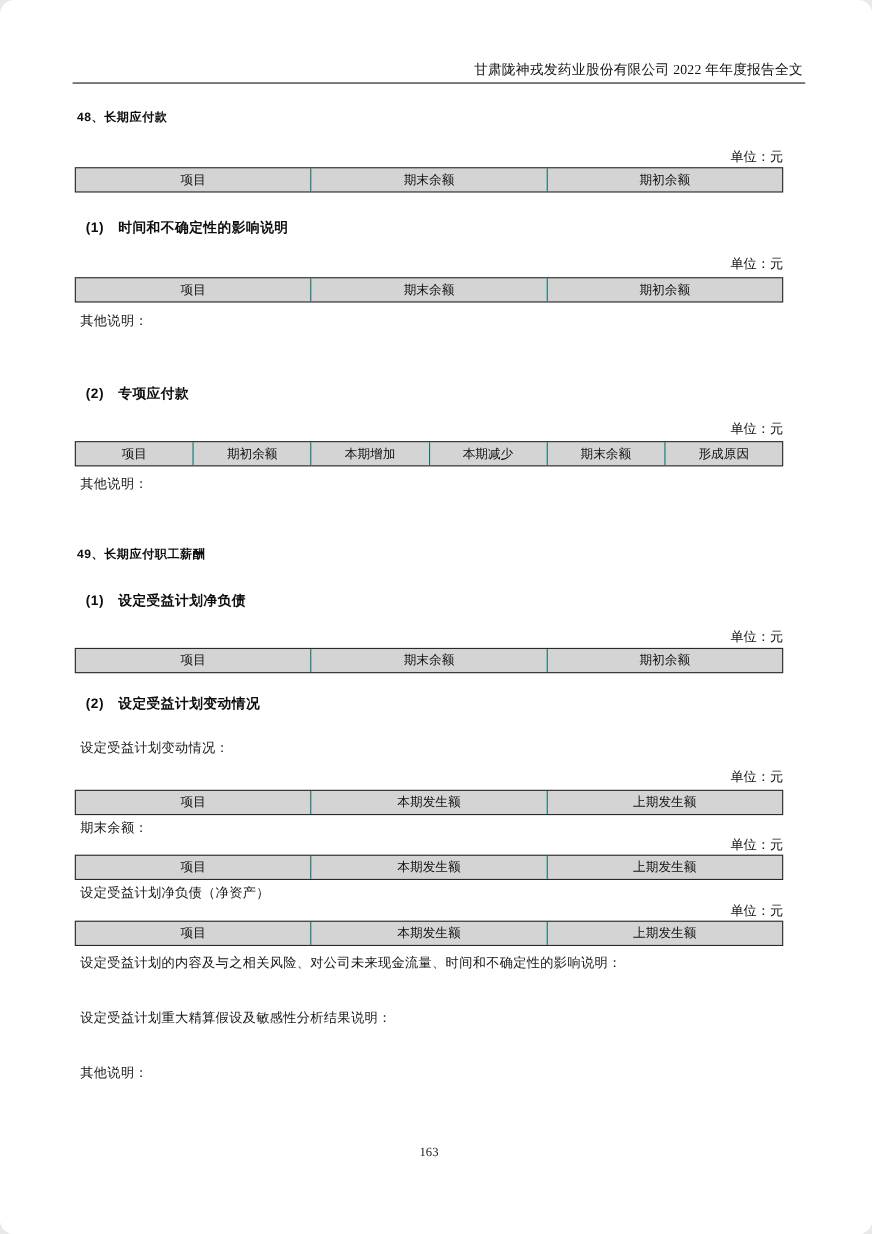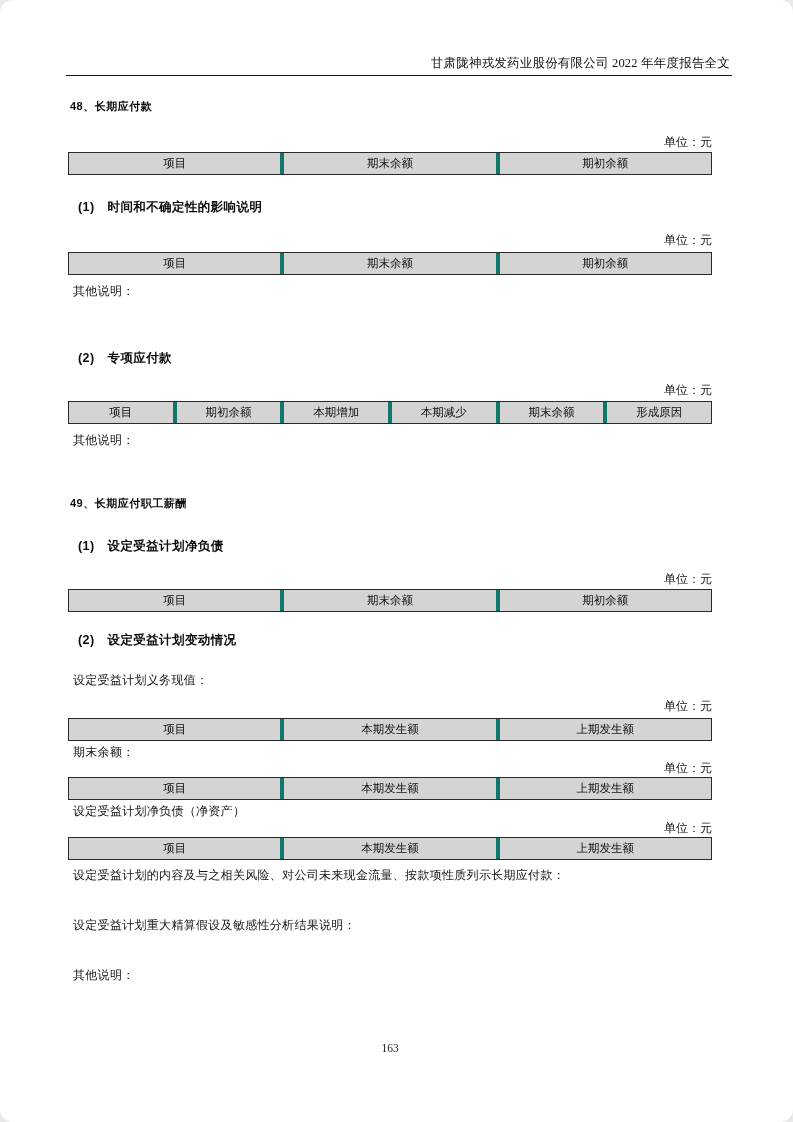--- a/index.html
+++ b/index.html
@@ -31,21 +31,21 @@
     position:absolute; left:68px; width:644px;
     text-align:right; font-size:12px; color:#111;
   }
   .tbl {
     position:absolute; left:68px; width:644px; height:23px;
     display:flex; box-sizing:border-box;
     background:#d4d4d4; border:1.6px solid #2a2a2a;
   }
   .tbl .cell {
     flex:1; display:flex; align-items:center; justify-content:center;
-    font-size:11.5px; color:#0f0f0f; border-left:4px solid #0f766e;
+    font-size:11.5px; color:#0f0f0f; border-left:1px solid #0f766e;
     overflow:hidden; white-space:nowrap;
   }
   .tbl .cell:first-child { border-left:none; }
   .txt {
     position:absolute; left:73px; width:640px; font-size:12px; color:#151515;
     letter-spacing:0.3px;
   }
   .pagenum {
     position:absolute; top:1042px; left:68px; width:644px;
     text-align:center; font-size:11.5px; color:#222;
@@ -102,21 +102,21 @@
   <div class="tbl" style="top:589px">
     <div class="cell">项目</div>
     <div class="cell">期末余额</div>
     <div class="cell">期初余额</div>
   </div>
 
   <div class="h3" style="top:632px">
     <span class="sub-num">(2)</span><span class="sub-title">设定受益计划变动情况</span>
   </div>
 
-  <div class="txt" style="top:672px">设定受益计划义务现值：</div>
+  <div class="txt" style="top:672px">设定受益计划变动情况：</div>
   <div class="unit" style="top:698px">单位：元</div>
   <div class="tbl" style="top:718px">
     <div class="cell">项目</div>
     <div class="cell">本期发生额</div>
     <div class="cell">上期发生额</div>
   </div>
 
   <div class="txt" style="top:744px">期末余额：</div>
   <div class="unit" style="top:760px">单位：元</div>
   <div class="tbl" style="top:777px">
@@ -126,19 +126,19 @@
   </div>
 
   <div class="txt" style="top:803px">设定受益计划净负债（净资产）</div>
   <div class="unit" style="top:820px">单位：元</div>
   <div class="tbl" style="top:837px">
     <div class="cell">项目</div>
     <div class="cell">本期发生额</div>
     <div class="cell">上期发生额</div>
   </div>
 
-  <div class="txt" style="top:867px">设定受益计划的内容及与之相关风险、对公司未来现金流量、按款项性质列示长期应付款：</div>
+  <div class="txt" style="top:867px">设定受益计划的内容及与之相关风险、对公司未来现金流量、时间和不确定性的影响说明：</div>
   <div class="txt" style="top:917px">设定受益计划重大精算假设及敏感性分析结果说明：</div>
   <div class="txt" style="top:967px">其他说明：</div>
 
   <div class="pagenum">163</div>
 
 </div>
 
 </body></html>

